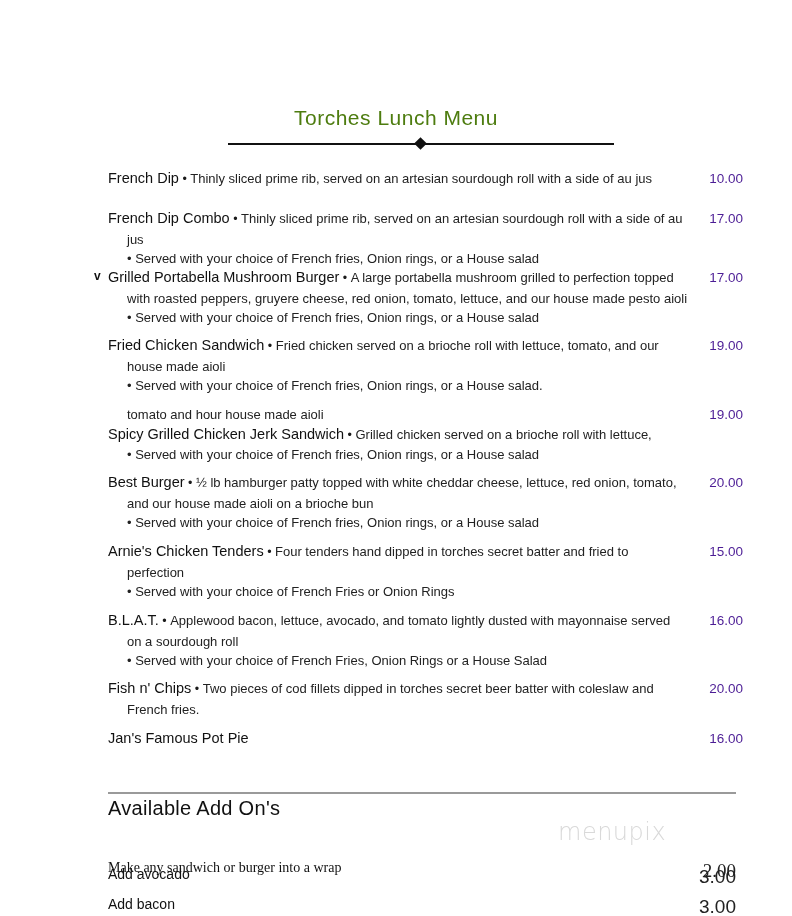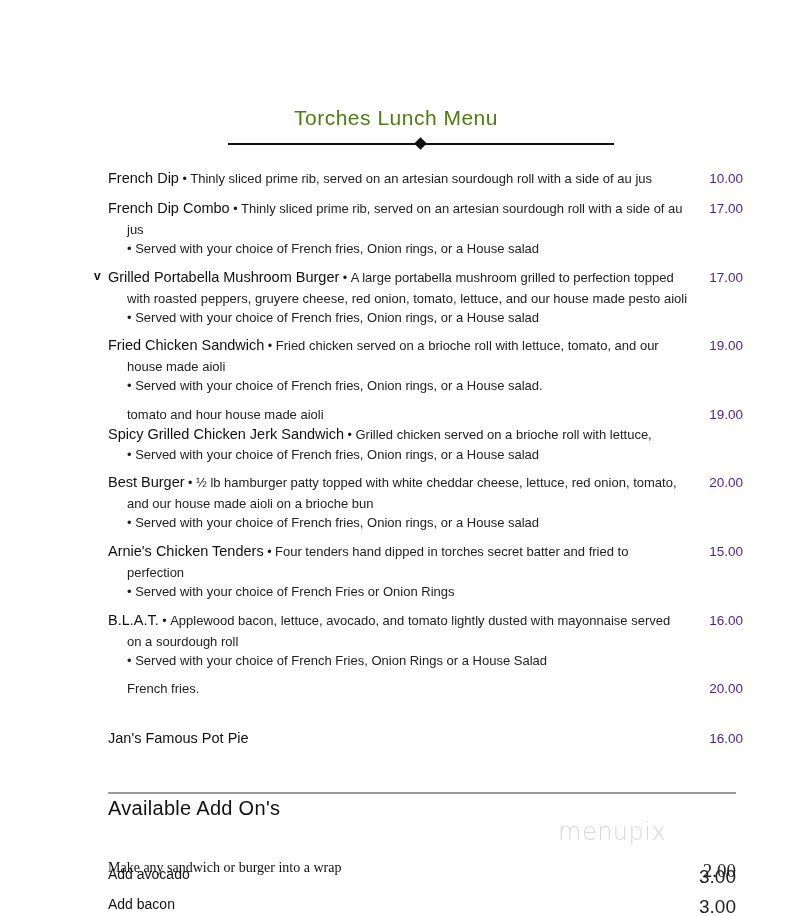--- a/index.html
+++ b/index.html
@@ -60,21 +60,21 @@
 
   <div class="item" style="top:169px;">
     <div class="line">
       <span class="name">French Dip</span>
       <span class="sep">•</span>
       <span class="desc">Thinly sliced prime rib, served on an artesian sourdough roll with a side of au jus</span>
     </div>
     <div class="price">10.00</div>
   </div>
 
-  <div class="item" style="top:199px;">
+  <div class="item" style="top:209px;">
     <div class="line">
       <span class="name">French Dip Combo</span>
       <span class="sep">•</span>
       <span class="desc">Thinly sliced prime rib, served on an artesian sourdough roll with a side of au</span>
     </div>
     <div class="line indent desc">jus</div>
     <div class="line indent desc">• Served with your choice of French fries, Onion rings, or a House salad</div>
     <div class="price">17.00</div>
   </div>
 
@@ -139,20 +139,25 @@
       <span class="name">B.L.A.T.</span>
       <span class="sep">•</span>
       <span class="desc">Applewood bacon, lettuce, avocado, and tomato lightly dusted with mayonnaise served</span>
     </div>
     <div class="line indent desc">on a sourdough roll</div>
     <div class="line indent desc">• Served with your choice of French Fries, Onion Rings or a House Salad</div>
     <div class="price">16.00</div>
   </div>
 
   <div class="item" style="top:679px;">
+    <div class="line">
+      <span class="name">Fish n' Chips</span>
+      <span class="sep">•</span>
+      <span class="desc">Two pieces of cod fillets dipped in torches secret beer batter with coleslaw and</span>
+    </div>
     <div class="line indent desc">French fries.</div>
     <div class="price">20.00</div>
   </div>
 
   <div class="item" style="top:729px;">
     <div class="line">
       <span class="name">Jan's Famous Pot Pie</span>
     </div>
     <div class="price">16.00</div>
   </div>

